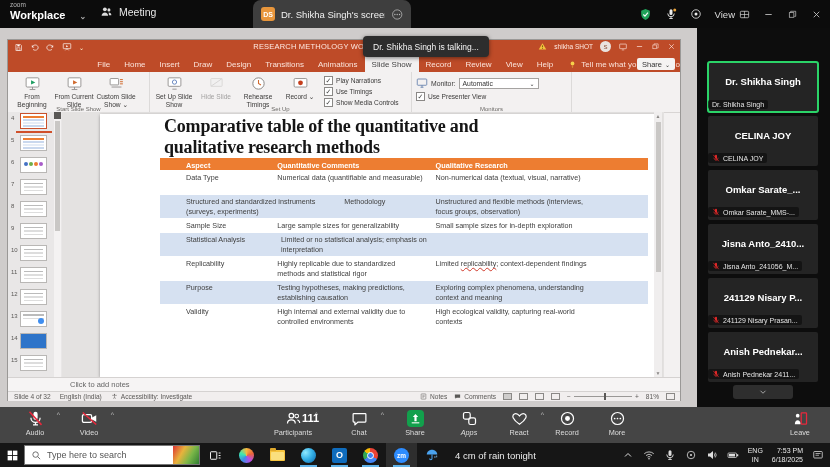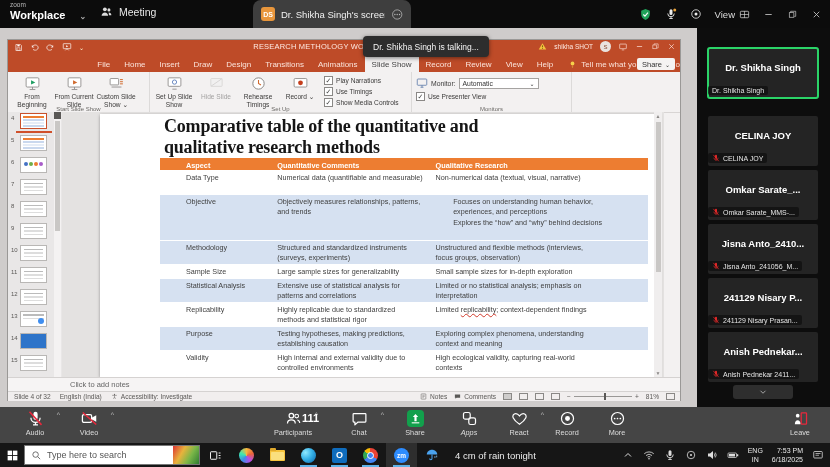--- a/index.html
+++ b/index.html
@@ -540,53 +540,40 @@
                 </div>
                 <div class="trow" style="height: 24px; background: rgb(255, 255, 255);">
                   <div class="tcell c0">Data Type</div>
                   <div class="tcell c1">
                     <div class="inner">Numerical data (quantifiable and measurable)</div>
                   </div>
                   <div class="tcell c2">
                     <div class="inner">Non-numerical data (textual, visual, narrative)</div>
                   </div>
                 </div>
-                <div class="trow" style="height: 46px; background: rgb(214, 225, 241);">
-                  <div class="tcell c0">Objective</div>
-                  <div class="tcell c1">
-                    <div class="inner">Objectively measures relationships, patterns, and trends</div>
-                  </div>
-                  <div class="tcell c2" style="padding-left: 24px;">
-                    <div class="inner">Focuses on understanding human behavior, experiences, and perceptions
-Explores the “how” and “why” behind decisions</div>
-                  </div>
-                </div>
                 <div class="trow" style="height: 24px; background: rgb(214, 225, 241);">
-                  <div class="tcell c0">Methodology</div>
                   <div class="tcell c1">
                     <div class="inner">Structured and standardized instruments (surveys, experiments)</div>
                   </div>
+                  <div class="tcell c0">Methodology</div>
                   <div class="tcell c2">
                     <div class="inner">Unstructured and flexible methods (interviews, focus groups, observation)</div>
                   </div>
                 </div>
                 <div class="trow" style="height: 14px; background: rgb(255, 255, 255);">
                   <div class="tcell c0">Sample Size</div>
                   <div class="tcell c1">
                     <div class="inner">Large sample sizes for generalizability</div>
                   </div>
                   <div class="tcell c2">
                     <div class="inner">Small sample sizes for in-depth exploration</div>
                   </div>
                 </div>
                 <div class="trow" style="height: 24px; background: rgb(214, 225, 241);">
                   <div class="tcell c0">Statistical Analysis</div>
-                  <div class="tcell c1">
-                    <div class="inner">Extensive use of statistical analysis for patterns and correlations</div>
-                  </div>
                   <div class="tcell c2">
                     <div class="inner">Limited or no statistical analysis; emphasis on interpretation</div>
                   </div>
                 </div>
                 <div class="trow" style="height: 24px; background: rgb(255, 255, 255);">
                   <div class="tcell c0">Replicability</div>
                   <div class="tcell c1">
                     <div class="inner">Highly replicable due to standardized methods and statistical rigor</div>
                   </div>
                   <div class="tcell c2">
@@ -677,21 +664,21 @@
   <div id="tooltip">Dr. Shikha Singh is talking...</div>
 
   <div id="sidebar">
     <div id="sbchev">
       <span class="ic" style="width:10px;height:10px">
           <svg viewBox="0 0 24 24" xmlns="http://www.w3.org/2000/svg">
             <path d="M6 9l6 6 6-6" fill="none" stroke="currentColor" stroke-width="2"></path>
           </svg>
         </span>
     </div>
-  <div class="ptile speaking" style="top: 20px;">
+  <div class="ptile speaking" style="top: 34px;">
         <div class="pname">Dr. Shikha Singh</div>
         <div class="plabel">
           <span>Dr. Shikha Singh</span>
         </div>
       </div>
       <div class="ptile" style="top: 88px;">
         <div class="pname">CELINA JOY</div>
         <div class="plabel">
           <span class="ic" style="width: 8px; height: 8px;">
             <svg viewBox="0 0 24 24" xmlns="http://www.w3.org/2000/svg">

